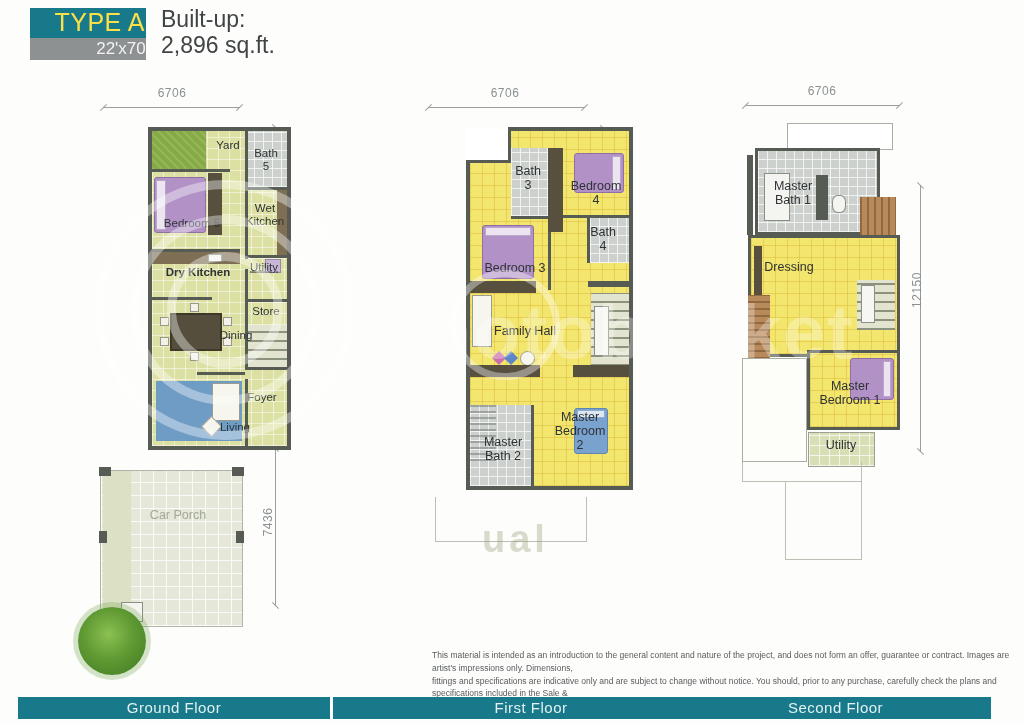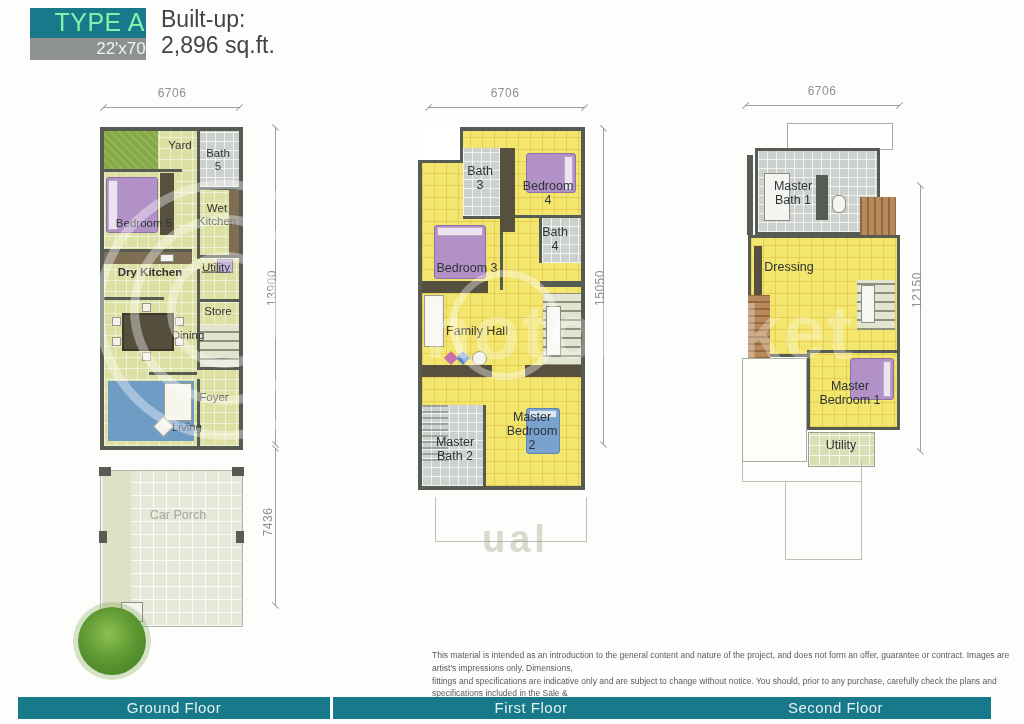--- a/index.html
+++ b/index.html
@@ -3,21 +3,21 @@
 <meta charset="utf-8">
 <style>
   * { box-sizing: border-box; margin: 0; padding: 0; }
   html,body { background:#ffffff; }
   .stage { position:relative; width:1024px; height:724px; background:#fdfdfb; overflow:hidden;
            font-family:"Liberation Sans", sans-serif; }
   .abs { position:absolute; }
 
   
   .hdr-teal { left:30px; top:8px; width:116px; height:30px; background:#17798a; overflow:hidden; }
-  .hdr-teal span { position:absolute; right:1px; top:0px; font-size:25px; color:#86efac; letter-spacing:.5px; white-space:nowrap; }
+  .hdr-teal span { position:absolute; right:1px; top:0px; font-size:25px; color:#fde047; letter-spacing:.5px; white-space:nowrap; }
   .hdr-gray { left:30px; top:38px; width:116px; height:22px; background:#8e9192; overflow:hidden; }
   .hdr-gray span { position:absolute; right:-3px; top:1px; font-size:17px; color:#f2f3f3; white-space:nowrap; }
   .builtup-1 { left:161px; top:6px;  font-size:23px; color:#414446; }
   .builtup-2 { left:161px; top:32px; font-size:23px; color:#414446; }
 
   
   .tile-olive { background-color:#dce0a2;
     background-image:repeating-linear-gradient(0deg,rgba(255,255,255,.5) 0 1px,transparent 1px 11px),
                      repeating-linear-gradient(90deg,rgba(255,255,255,.5) 0 1px,transparent 1px 11px); }
   .tile-yellow { background-color:#f2e66e;
@@ -73,21 +73,21 @@
             background:#9aa0a0; transform:rotate(45deg); }
   .dim-line-h::before { left:0; } .dim-line-h::after { right:0; }
   .dim-line-v { position:absolute; width:1px; background:#9aa0a0; }
   .dim-line-v::before,.dim-line-v::after { content:""; position:absolute; left:-4px; width:9px; height:1px;
             background:#9aa0a0; transform:rotate(45deg); }
   .dim-line-v::before { top:0; } .dim-line-v::after { bottom:0; }
   .dim-text { position:absolute; transform:translate(-50%,-50%); font-size:12px; color:#8b9193; letter-spacing:.5px; white-space:nowrap; }
   .dim-text-v { position:absolute; transform:translate(-50%,-50%) rotate(-90deg); font-size:12px; color:#8b9193; letter-spacing:.5px; white-space:nowrap; }
 
   
-  .house { position:absolute; border:4px solid #565c54; }
+  .house { position:absolute; border:4px solid #565c54;margin-left:48px; }
 
   
   .wm-ring { position:absolute; border:9px solid rgba(255,255,255,.38); border-radius:50%; }
   .wm-main { position:absolute; left:425px; top:288px; font-size:76px; font-weight:bold;
              color:rgba(255,255,255,.30); letter-spacing:2px; }
   .wm-protect { position:absolute; left:80px; top:512px; font-size:42px; font-weight:bold;
              color:rgba(145,155,115,.5); letter-spacing:6px; }
   .wm-small { position:absolute; left:482px; top:518px; font-size:38px; font-weight:bold;
              color:rgba(145,155,115,.35); letter-spacing:4px; }
 

